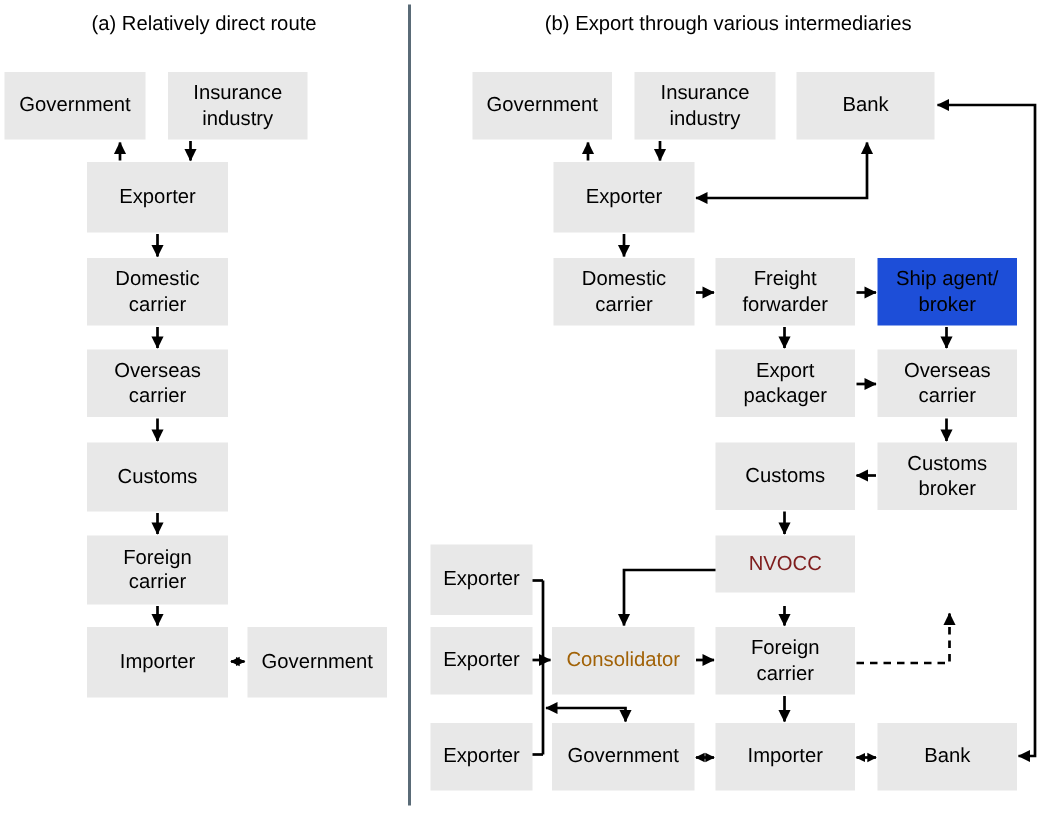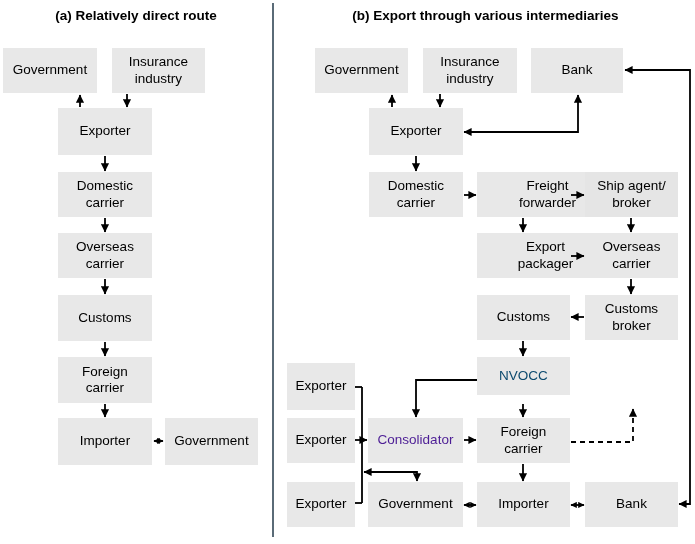--- a/index.html
+++ b/index.html
@@ -4,21 +4,21 @@
 <style>
   html,body{margin:0;padding:0;background:#fff;}
   #canvas{position:relative;width:695px;height:544px;background:#fff;
           font-family:"Liberation Sans",sans-serif;overflow:hidden;}
   .node-box{position:absolute;display:flex;align-items:center;justify-content:center;
             text-align:center;font-size:13.5px;line-height:1.22;color:#000;
             white-space:pre-line;z-index:1;}
   .floating-label{position:absolute;display:flex;align-items:center;justify-content:center;
             text-align:center;font-size:13.5px;line-height:1.25;color:#000;
             white-space:pre-line;z-index:1;background:transparent;}
-  .panel-title{position:absolute;top:8px;font-weight:bold;font-size:13.5px;color:#000;
+  .panel-title{position:absolute;top:8px;font-weight:normal;font-size:13.5px;color:#000;
             text-align:center;z-index:1;}
   #title-a{left:0;width:272px;}
   #title-b{left:276px;width:419px;}
   #divider{position:absolute;left:272px;top:3px;width:2px;height:534px;z-index:1;}
   #arrows{position:absolute;left:0;top:0;z-index:2;pointer-events:none;}
 </style>
 </head>
 <body>
 
 <div id="canvas" style="background: rgb(255, 255, 255);">
@@ -81,34 +81,34 @@
 carrier</div>
     <div class="node-box" style="left: 58px; top: 418px; width: 94px; height: 47px; color: rgb(0, 0, 0); background: rgb(232, 232, 232);">Importer</div>
     <div class="node-box" style="left: 165px; top: 418px; width: 93px; height: 47px; color: rgb(0, 0, 0); background: rgb(232, 232, 232);">Government</div>
     <div class="node-box" style="left: 315px; top: 48px; width: 93px; height: 45px; color: rgb(0, 0, 0); background: rgb(232, 232, 232);">Government</div>
     <div class="node-box" style="left: 423px; top: 48px; width: 94px; height: 45px; color: rgb(0, 0, 0); background: rgb(232, 232, 232);">Insurance
 industry</div>
     <div class="node-box" style="left: 531px; top: 48px; width: 92px; height: 45px; color: rgb(0, 0, 0); background: rgb(232, 232, 232);">Bank</div>
     <div class="node-box" style="left: 369px; top: 108px; width: 94px; height: 47px; color: rgb(0, 0, 0); background: rgb(232, 232, 232);">Exporter</div>
     <div class="node-box" style="left: 369px; top: 172px; width: 94px; height: 45px; color: rgb(0, 0, 0); background: rgb(232, 232, 232);">Domestic
 carrier</div>
-    <div class="node-box" style="left: 477px; top: 172px; width: 93px; height: 45px; color: rgb(0, 0, 0); background: rgb(232, 232, 232); padding-left: 24px;">Freight
+    <div class="node-box" style="left: 477px; top: 172px; width: 93px; height: 45px; color: rgb(0, 0, 0); background: rgb(232, 232, 232);">Freight
 forwarder</div>
-    <div class="node-box" style="left: 585px; top: 172px; width: 93px; height: 45px; color: rgb(0, 0, 0); background: #e5e5e5;">Ship agent/
+    <div class="node-box" style="left: 585px; top: 172px; width: 93px; height: 45px; color: rgb(0, 0, 0); background: #1d4ed8;">Ship agent/
 broker</div>
-    <div class="node-box" style="left: 477px; top: 233px; width: 93px; height: 45px; color: rgb(0, 0, 0); background: rgb(232, 232, 232); padding-left: 22px;">Export
+    <div class="node-box" style="left: 477px; top: 233px; width: 93px; height: 45px; color: rgb(0, 0, 0); background: rgb(232, 232, 232);">Export
 packager</div>
     <div class="node-box" style="left: 585px; top: 233px; width: 93px; height: 45px; color: rgb(0, 0, 0); background: rgb(232, 232, 232);">Overseas
 carrier</div>
     <div class="node-box" style="left: 477px; top: 295px; width: 93px; height: 45px; color: rgb(0, 0, 0); background: rgb(232, 232, 232);">Customs</div>
     <div class="node-box" style="left: 585px; top: 295px; width: 93px; height: 45px; color: rgb(0, 0, 0); background: rgb(232, 232, 232);">Customs
 broker</div>
-    <div class="node-box" style="left: 477px; top: 357px; width: 93px; height: 38px; color: #0c4a6e; background: rgb(232, 232, 232);">NVOCC</div>
+    <div class="node-box" style="left: 477px; top: 357px; width: 93px; height: 38px; color: #7f1d1d; background: rgb(232, 232, 232);">NVOCC</div>
     <div class="node-box" style="left: 287px; top: 363px; width: 68px; height: 47px; color: rgb(0, 0, 0); background: rgb(232, 232, 232);">Exporter</div>
     <div class="node-box" style="left: 287px; top: 418px; width: 68px; height: 45px; color: rgb(0, 0, 0); background: rgb(232, 232, 232);">Exporter</div>
     <div class="node-box" style="left: 287px; top: 482px; width: 68px; height: 45px; color: rgb(0, 0, 0); background: rgb(232, 232, 232);">Exporter</div>
-    <div class="node-box" style="left: 368px; top: 418px; width: 95px; height: 45px; color: #4c1d95; background: rgb(232, 232, 232);">Consolidator</div>
+    <div class="node-box" style="left: 368px; top: 418px; width: 95px; height: 45px; color: #a16207; background: rgb(232, 232, 232);">Consolidator</div>
     <div class="node-box" style="left: 477px; top: 418px; width: 93px; height: 45px; color: rgb(0, 0, 0); background: rgb(232, 232, 232);">Foreign
 carrier</div>
     <div class="node-box" style="left: 368px; top: 482px; width: 95px; height: 45px; color: rgb(0, 0, 0); background: rgb(232, 232, 232);">Government</div>
     <div class="node-box" style="left: 477px; top: 482px; width: 93px; height: 45px; color: rgb(0, 0, 0); background: rgb(232, 232, 232);">Importer</div>
     <div class="node-box" style="left: 585px; top: 482px; width: 93px; height: 45px; color: rgb(0, 0, 0); background: rgb(232, 232, 232);">Bank</div>
   </div>
 
 </body></html>

